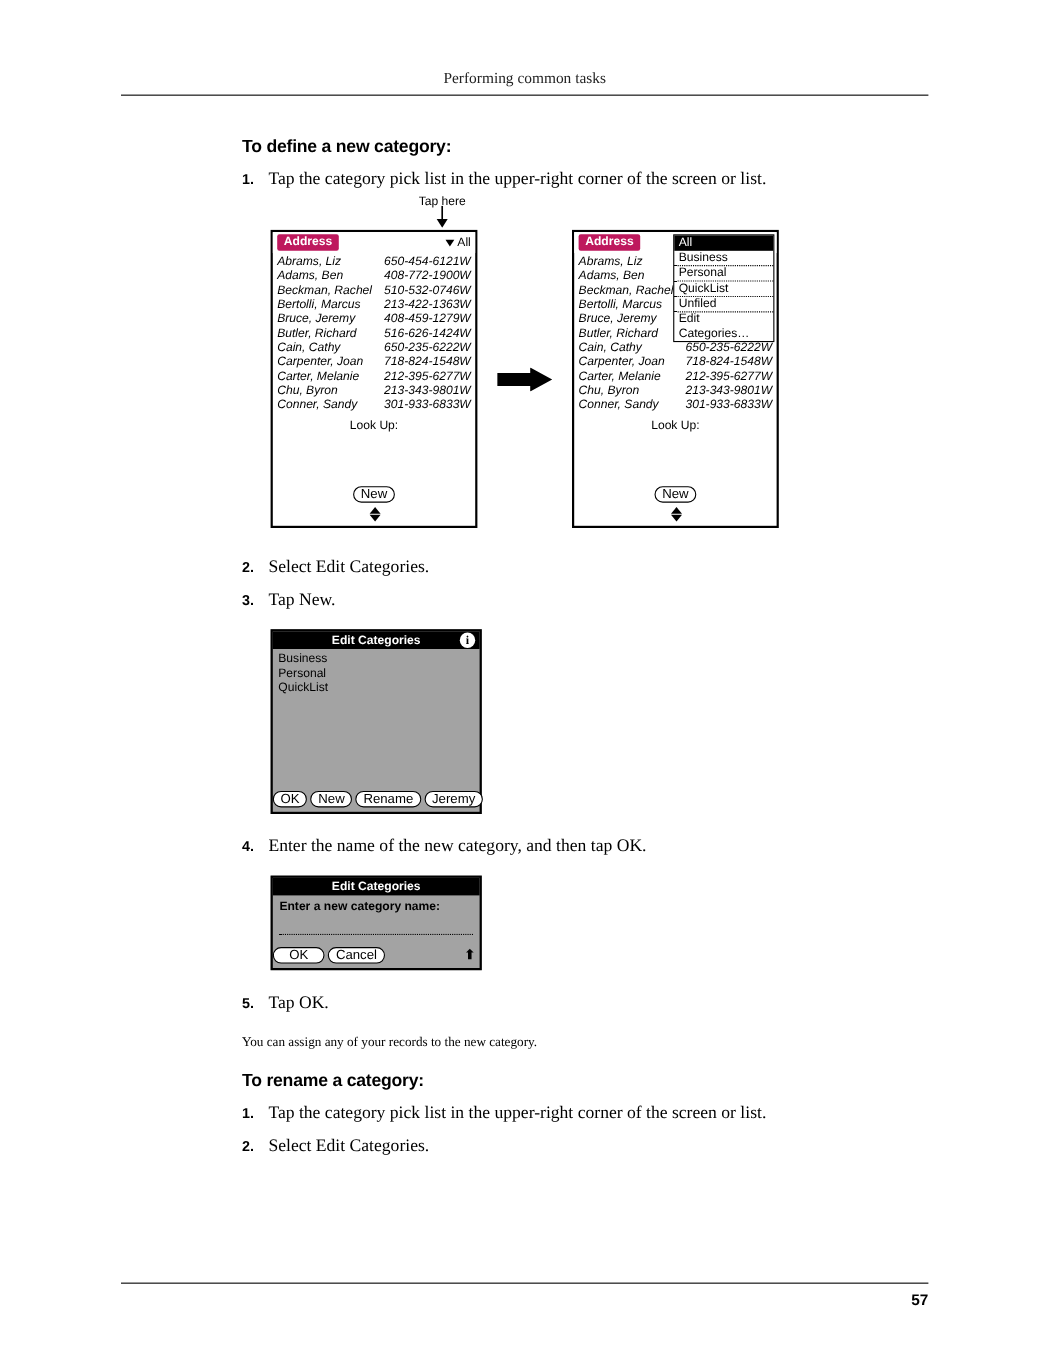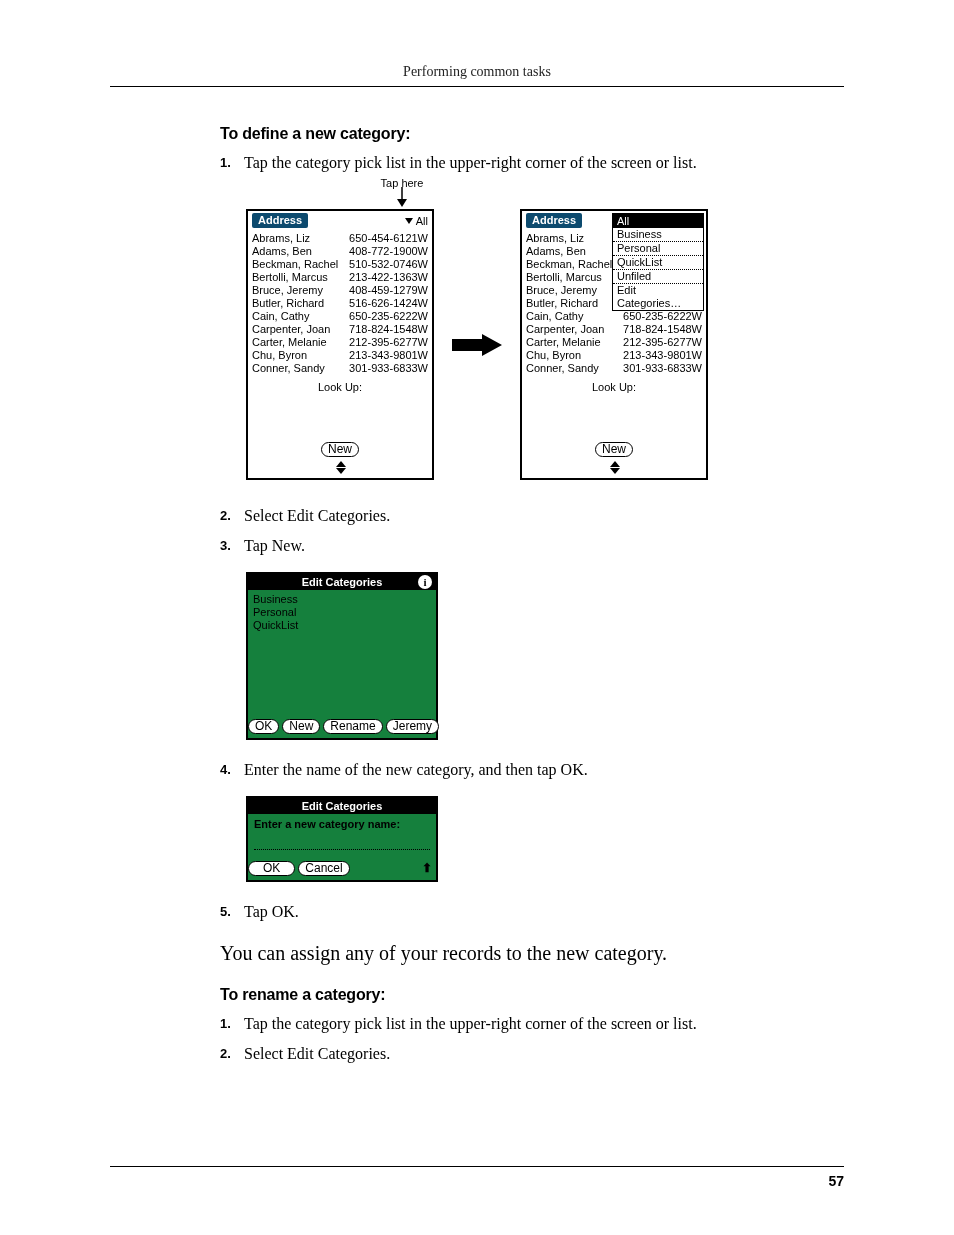--- a/index.html
+++ b/index.html
@@ -49,21 +49,21 @@
   ol.steps > li .num {
     position: absolute;
     left: 0;
     top: 0;
     font-family: Arial, Helvetica, sans-serif;
     font-weight: bold;
     font-size: 13px;
     line-height: 24px;
   }
   .para {
-    font-size: 20px;
+    font-size: 12px;
     line-height: 1.5;
     margin: 10px 0 18px 0;
   }
 
   
   .palm-row {
     display: flex;
     align-items: center;
     gap: 18px;
     margin: 8px 0 24px 26px;
@@ -77,21 +77,21 @@
     position: relative;
     box-sizing: border-box;
   }
   .palm-titlebar {
     display: flex;
     align-items: center;
     padding: 2px 4px;
     background: #fff;
   }
   .palm-title-pill {
-    background: #0c4a6e;
+    background: #be185d;
     color: #fff;
     font-weight: bold;
     padding: 1px 6px 2px 6px;
     border-radius: 2px;
     font-size: 11px;
   }
   .palm-titlebar .spacer { flex: 1; }
   .picklist {
     display: inline-flex;
     align-items: center;
@@ -105,20 +105,21 @@
     border-top: 6px solid #000;
   }
   .palm-list {
     padding: 2px 4px 2px 4px;
   }
   .palm-list-row {
     display: flex;
     justify-content: space-between;
     line-height: 13px;
     white-space: nowrap;
+    font-style: italic;
   }
   .palm-footer {
     display: flex;
     align-items: center;
     padding: 4px 4px 4px 4px;
     border-top: 0;
     gap: 4px;
     flex-direction: column;
   }
   .lookup-label { font-size: 11px; }
@@ -188,21 +189,21 @@
   .big-arrow {
     width: 50px;
     height: 22px;
   }
   .big-arrow svg { width: 100%; height: 100%; }
 
   
   .palm-dialog {
     width: 188px;
     border: 2px solid #000;
-    background: #15803d;
+    background: #a3a3a3;
     font-family: Tahoma, Verdana, Arial, sans-serif;
     font-size: 11px;
     margin: 4px 0 18px 26px;
   }
   .palm-dialog .dlg-title {
     background: #000;
     color: #fff;
     font-weight: bold;
     text-align: center;
     padding: 2px 0;

